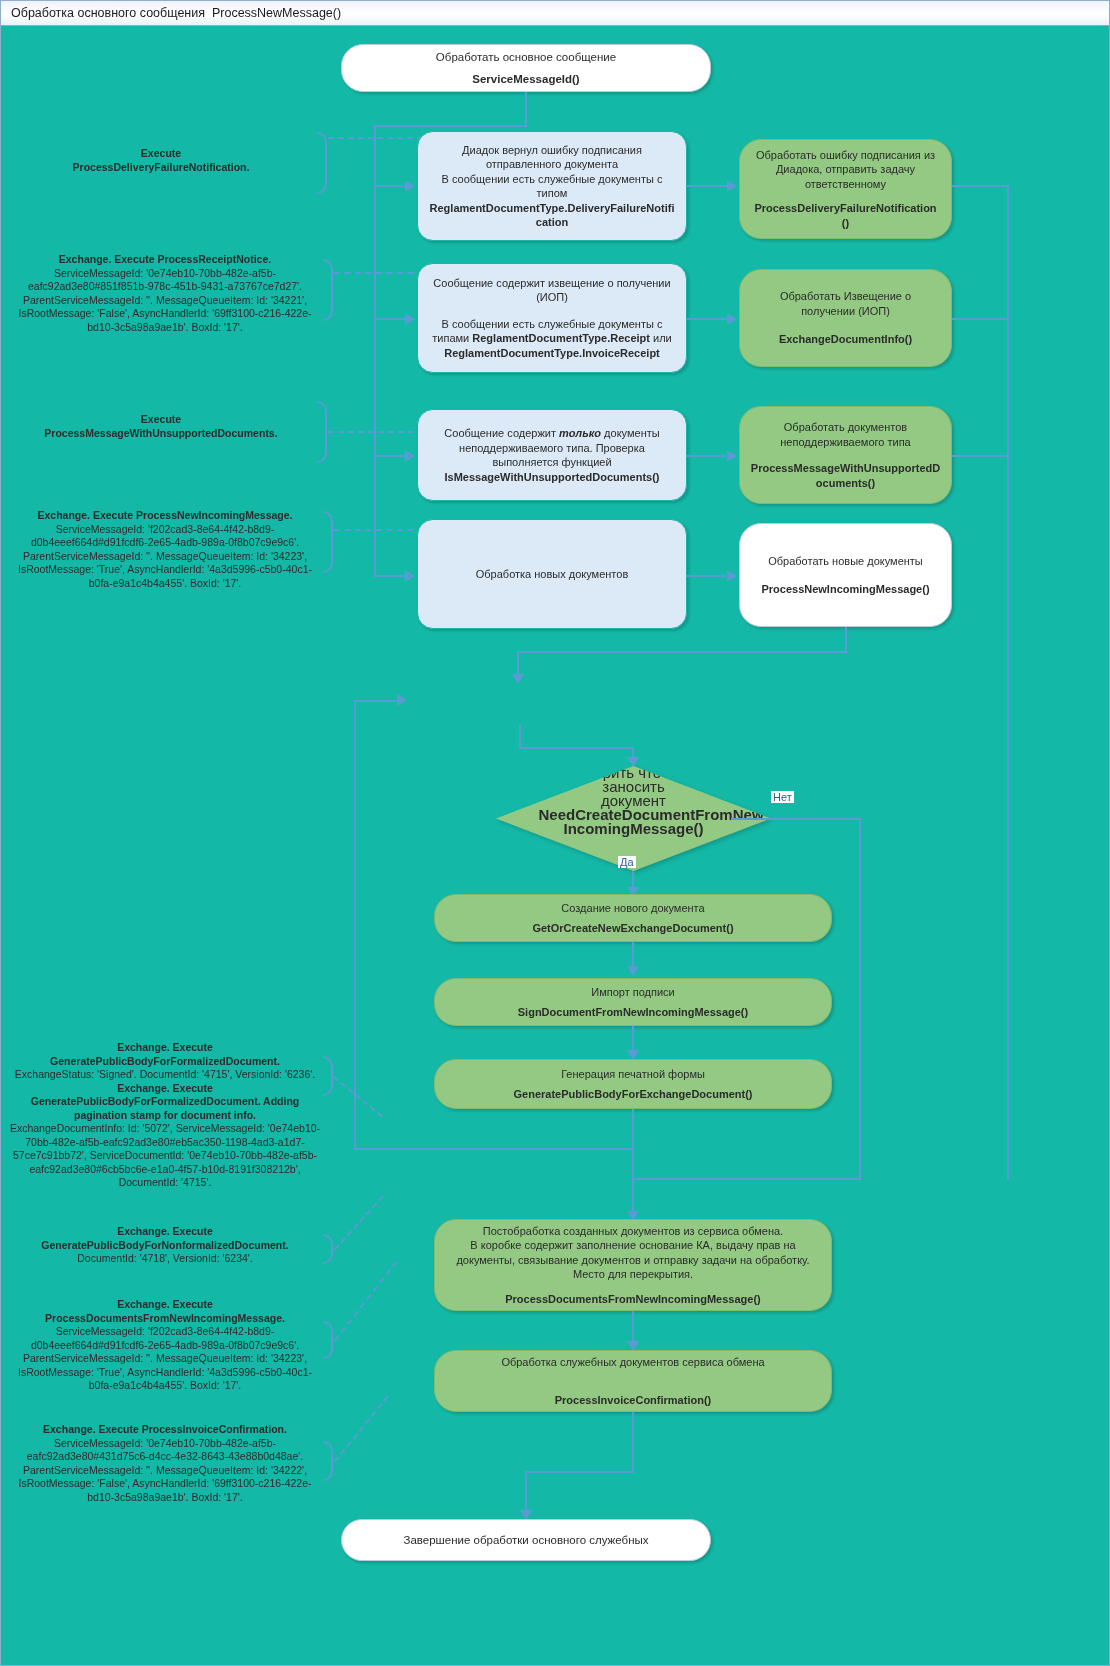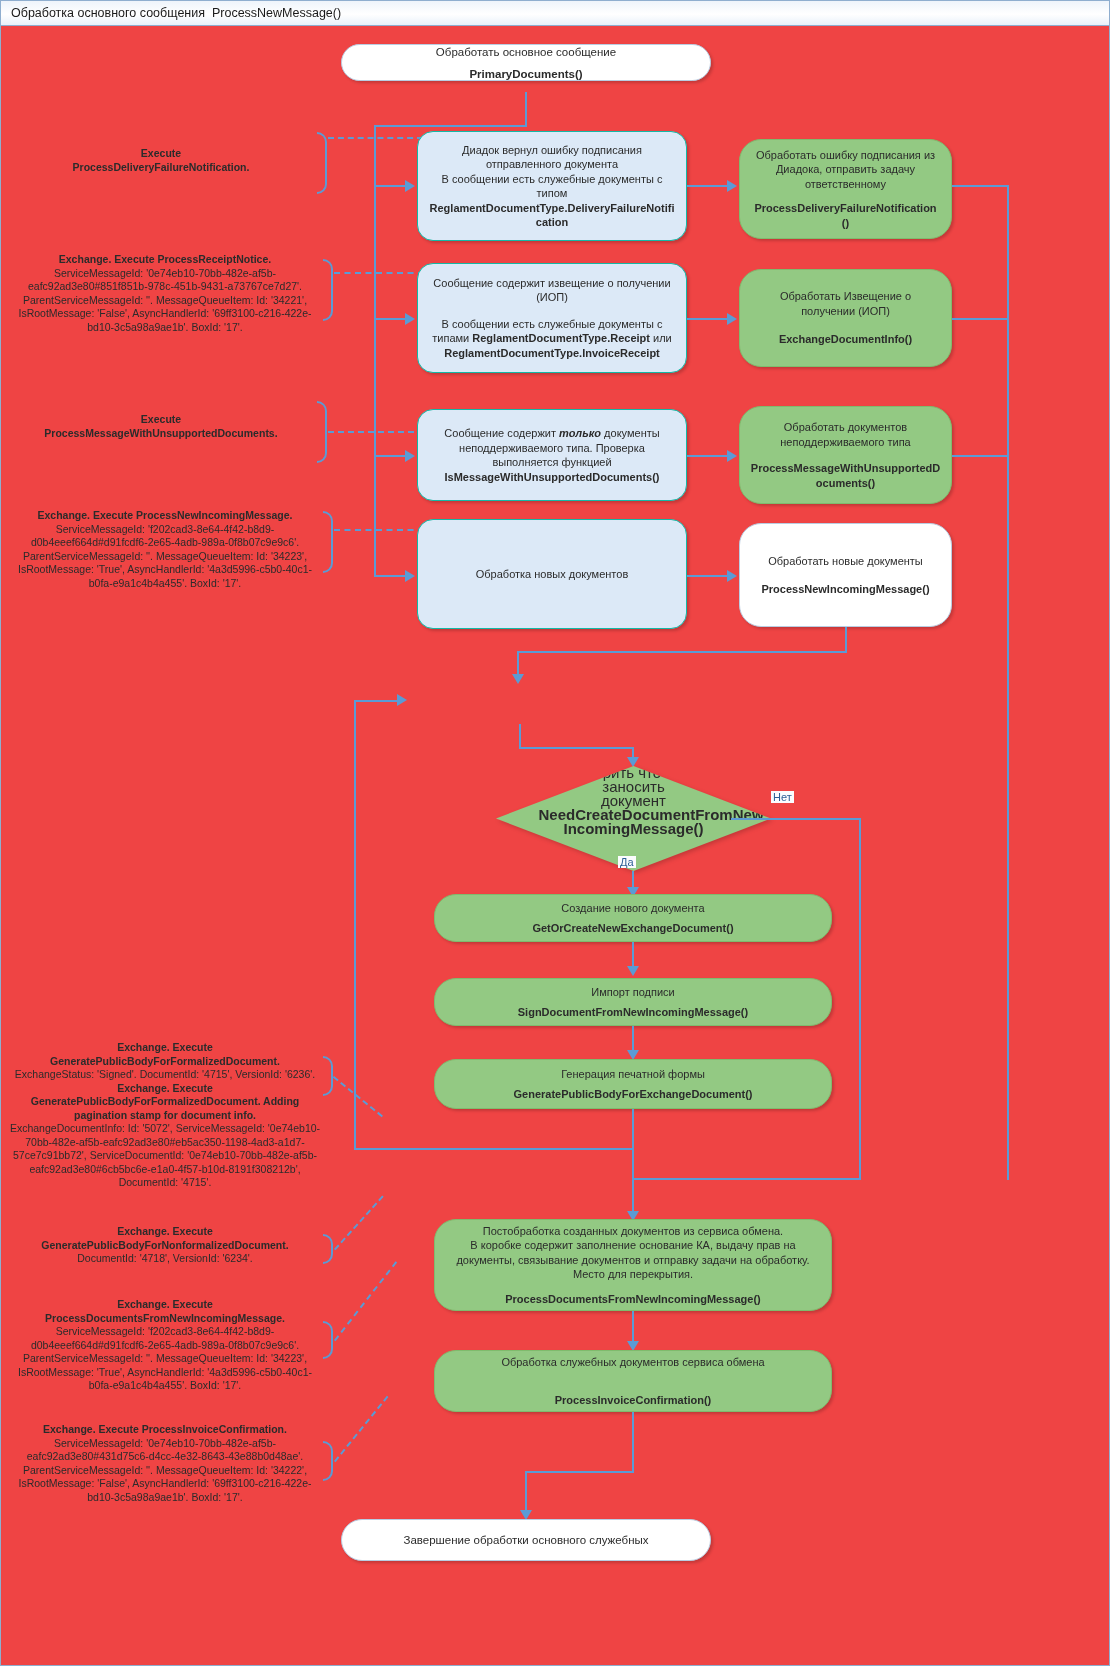--- a/index.html
+++ b/index.html
@@ -1,19 +1,19 @@
 <!DOCTYPE html>
 <html><head>
 <meta charset="utf-8">
 <style>
   html,body{margin:0;padding:0;background:#fff;}
   body{font-family:"Liberation Sans",sans-serif;}
   #page{
     position:relative;width:1110px;height:1666px;
-    background:#ef4444;
+    background:#14b8a6;
     border:1px solid #8faecf;
     box-sizing:border-box;
     overflow:hidden;
   }
   #titlebar{
     position:absolute;left:0;top:0;width:1110px;height:25px;
     background:linear-gradient(to bottom,#eef4fb 0%,#ffffff 55%,#e9f1fa 100%);
     border-bottom:1px solid #8faecf;
     box-sizing:border-box;
     display:flex;align-items:center;
@@ -85,23 +85,23 @@
 </style>
 </head>
 <body>
 
 <div id="page">
 
   <div id="titlebar">
     <span class="t">Обработка основного сообщения  ProcessNewMessage()</span>
   </div>
 
-  <div class="node term" style="left:340px;top:43px;width:370px;height:37px;">
+  <div class="node term" style="left:340px;top:43px;width:370px;height:48px;">
     <span class="ln">Обработать основное сообщение</span>
-    <span class="ln bold" style="margin-top:6px;">PrimaryDocuments()</span>
+    <span class="ln bold" style="margin-top:6px;">ServiceMessageId()</span>
   </div>
 
   <div class="ln-v" style="left:524px;top:91px;height:34px;"></div>
   <div class="ln-h" style="left:373px;top:124px;width:153px;"></div>
   <div class="ln-v" style="left:373px;top:124px;height:452px;"></div>
 
   <div class="note" style="left:10px;top:146px;width:300px;">
     <div class="bold" style="white-space:pre-line;">Execute
 ProcessDeliveryFailureNotification.</div>
   </div>

